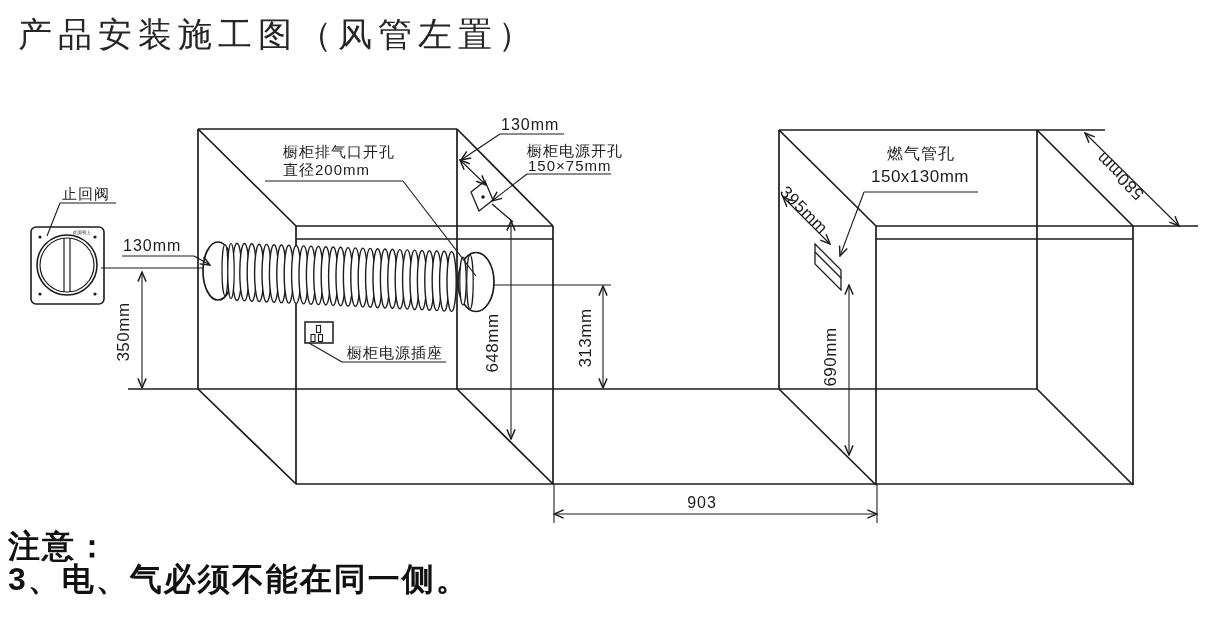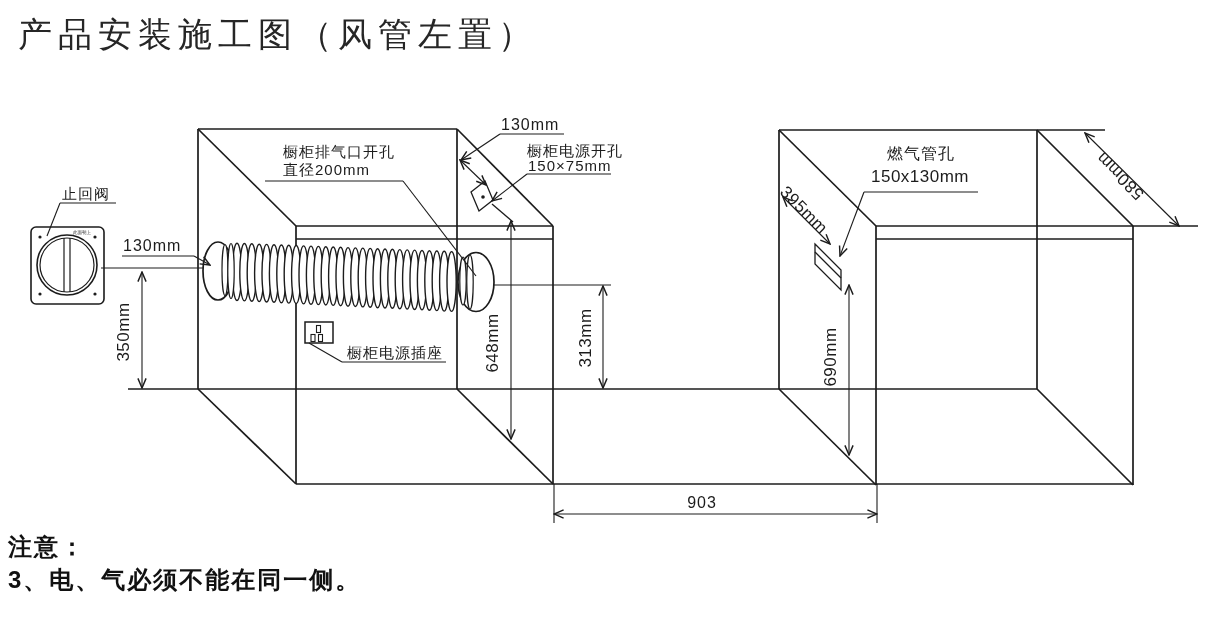--- a/index.html
+++ b/index.html
@@ -1,20 +1,20 @@
 <!DOCTYPE html>
 <html><head>
 <meta charset="utf-8">
 <style>
   html,body{margin:0;padding:0;background:#ffffff;}
   .page{position:relative;width:1207px;height:616px;background:#fff;overflow:hidden;
         font-family:"Liberation Sans",sans-serif;color:#1c1c1c;}
   .title{position:absolute;left:18px;top:12px;font-family:"Liberation Serif","DejaVu Serif",serif;
          font-size:34px;letter-spacing:6px;color:#262626;white-space:nowrap;}
-  .notes{position:absolute;left:8px;top:530px;font-size:24px;font-weight:600;
+  .notes{position:absolute;left:8px;top:530px;font-size:32px;font-weight:600;
          letter-spacing:2px;line-height:33px;color:#111;}
   svg{position:absolute;left:0;top:0;}
   svg text{fill:#1c1c1c;font-family:"Liberation Sans",sans-serif;}
   .t15{font-size:15px;letter-spacing:1px;}
   .t16{font-size:16px;letter-spacing:1px;}
   .t17{font-size:17px;letter-spacing:.5px;}
   .tiny{font-size:4.5px;letter-spacing:0;}
 </style>
 </head>
 <body>

